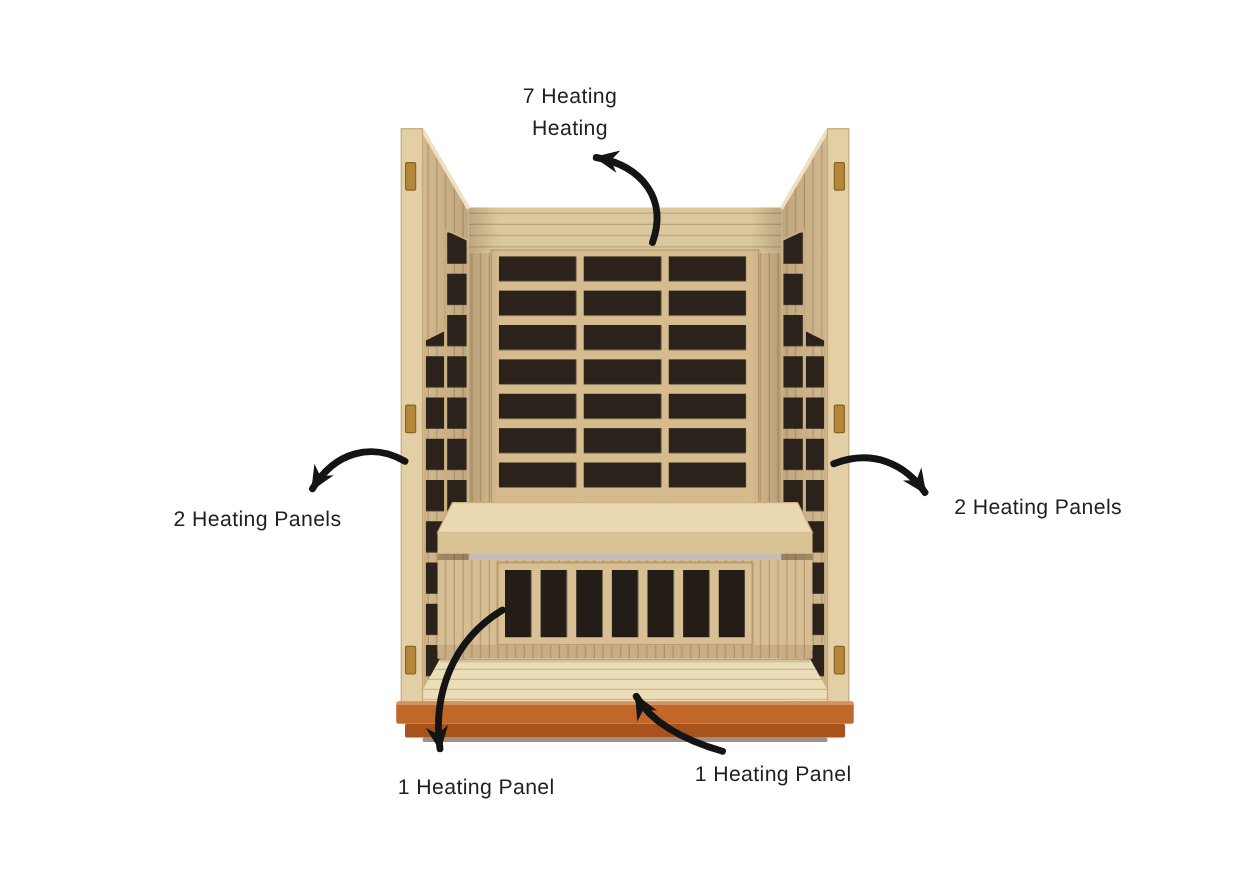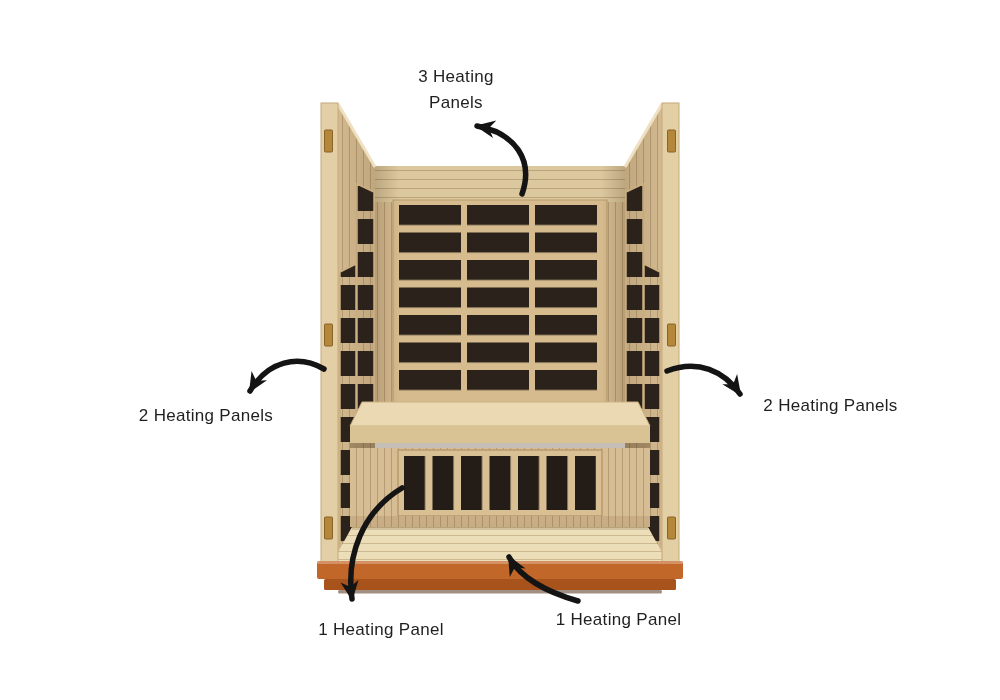--- a/index.html
+++ b/index.html
@@ -150,21 +150,21 @@
     <g stroke="#141414" stroke-width="5.5" fill="none" stroke-linecap="round">
       <path d="M522,194 C534,160 515,133 477,126" marker-end="url(#ah)"></path>
       <path d="M324,369 C298,354 268,361 250,391" marker-end="url(#ah)"></path>
       <path d="M667,371 C698,359 724,371 740,394" marker-end="url(#ah)"></path>
       <path d="M402,488 C362,512 346,556 352,599" marker-end="url(#ah)"></path>
       <path d="M578,601 C546,592 520,577 509,557" marker-end="url(#ah)"></path>
     </g>
   </svg>
 
   <div class="lbl two-line" id="label-back-wall">
-    <div>3 Heating</div>
-    <div>Panels</div>
+    <div>7 Heating</div>
+    <div>Heating</div>
   </div>
   <div class="lbl" id="label-left-wall">2 Heating Panels</div>
   <div class="lbl" id="label-right-wall">2 Heating Panels</div>
   <div class="lbl" id="label-under-bench">1 Heating Panel</div>
   <div class="lbl" id="label-floor">1 Heating Panel</div>
 
 </div>
 
 </body></html>

